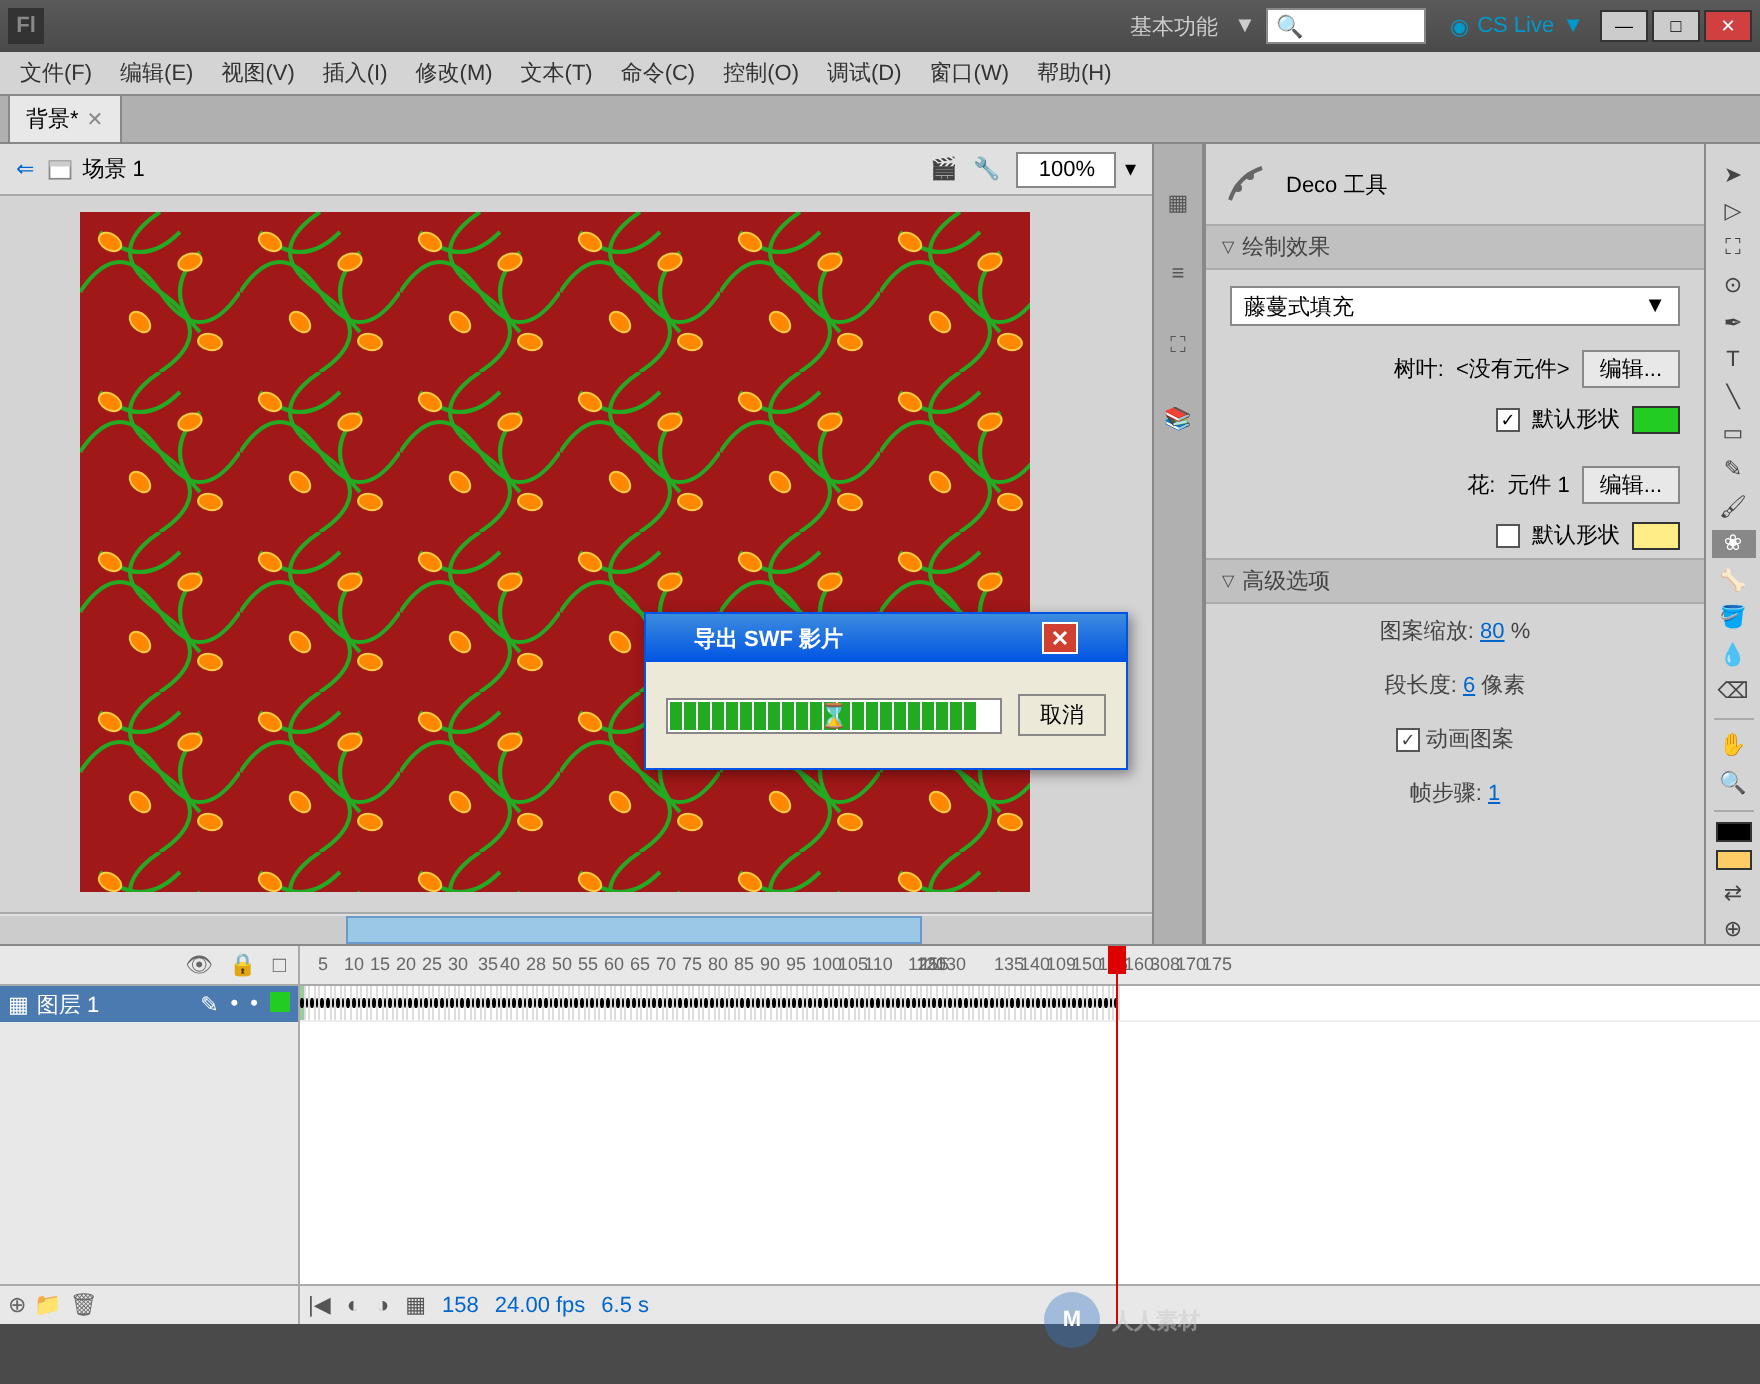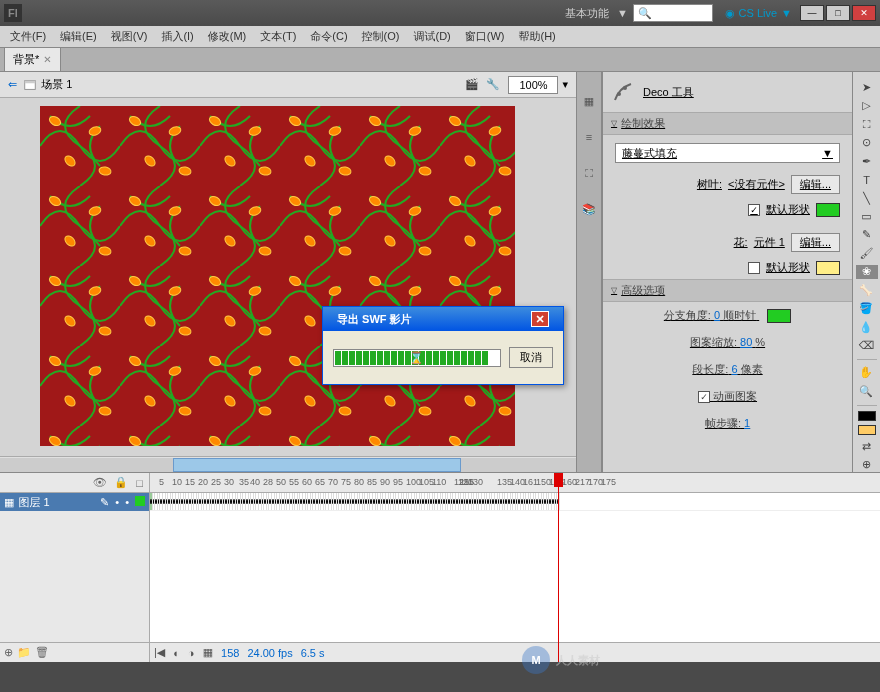--- a/index.html
+++ b/index.html
@@ -31,21 +31,21 @@
 .vine-pattern { position: absolute; inset: 0; }
 .scrollbar-h { height: 16px; background: #e0e0e0; border-top: 1px solid #aaa; display: flex; align-items: center; }
 .sb-track { flex: 1; background: #ccc; height: 14px; position: relative; }
 .sb-thumb { position: absolute; left: 30%; width: 50%; height: 100%; background: #9cc8e8; border: 1px solid #6a9acc; }
 .side-col { width: 26px; background: #b0b0b0; display: flex; flex-direction: column; align-items: center; padding-top: 20px; gap: 18px; border-left: 1px solid #888; border-right: 1px solid #888; }
 .side-icon { width: 18px; height: 18px; color: #555; display: flex; align-items: center; justify-content: center; }
 .panel-col { width: 250px; background: #d4d4d4; display: flex; flex-direction: column; border-left: 1px solid #888; }
 .panel-tabs { height: 24px; background: #888; display: flex; align-items: center; }
 .panel-tab { padding: 4px 10px; color: #ddd; }
 .panel-tab.active { background: #d4d4d4; color: #333; }
-.panel-body { flex: 1; overflow-y: auto; text-decoration: underline; }
+.panel-body { flex: 1; overflow-y: auto; }
 .tool-header { display: flex; align-items: center; padding: 8px; gap: 8px; }
 .tool-icon { width: 24px; height: 24px; }
 .section-hdr { background: #c0c0c0; padding: 3px 8px; border-top: 1px solid #aaa; border-bottom: 1px solid #aaa; display: flex; align-items: center; gap: 4px; color: #444; }
 .section-hdr .tri { font-size: 8px; }
 .section-body { padding: 8px 12px; }
 .dd-field { height: 20px; background: #fff; border: 1px solid #888; padding: 0 6px; display: flex; align-items: center; justify-content: space-between; }
 .prop-row { display: flex; align-items: center; padding: 4px 12px; gap: 6px; }
 .prop-row-r { justify-content: flex-end; }
 .edit-btn { background: #e8e8e8; border: 1px solid #888; padding: 1px 8px; }
 .color-swatch { width: 24px; height: 14px; border: 1px solid #333; }
@@ -71,21 +71,21 @@
 .ruler { height: 20px; background: #e8e8e8; border-bottom: 1px solid #aaa; display: flex; position: relative; }
 .ruler-tick { position: absolute; top: 4px; font-size: 9px; color: #666; }
 .frame-row { height: 18px; display: flex; border-bottom: 1px solid #eee; position: relative; }
 .frame-cell { width: 8px; height: 100%; border-right: 1px solid #ddd; display: flex; align-items: center; justify-content: center; }
 .frame-cell.kf::after { content: ""; width: 5px; height: 5px; background: #000; border-radius: 50%; }
 .frame-cell.first { background: #9c9; }
 .playhead { position: absolute; top: 0; bottom: 0; width: 1px; background: #d00; left: 408px; }
 .playhead::before { content: ""; position: absolute; top: 0; left: -4px; width: 9px; height: 14px; background: #d00; }
 .tl-footer { height: 20px; border-top: 1px solid #aaa; display: flex; align-items: center; padding: 0 4px; gap: 8px; font-size: 10px; color: #555; background: #e8e8e8; }
 .dialog { position: absolute; left: 322px; top: 306px; width: 242px; background: #ece9d8; border: 1px solid #0054e3; box-shadow: 2px 2px 6px rgba(0,0,0,0.4); }
-.dialog-title { height: 24px; background: linear-gradient(#3c8cde, #0054e3); color: #fff; display: flex; align-items: center; padding: 0 14px; font-weight: bold; }
+.dialog-title { height: 24px; background: linear-gradient(#3c8cde, #0054e3); color: #fff; display: flex; align-items: center; padding: 0 24px; font-weight: bold; }
 .dialog-title .dx { margin-left: auto; width: 18px; height: 16px; background: #d04030; color: #fff; display: flex; align-items: center; justify-content: center; border: 1px solid #fff; }
 .dialog-body { padding: 16px 10px; display: flex; align-items: center; gap: 8px; }
 .progress { flex: 1; height: 18px; border: 1px solid #888; background: #fff; display: flex; align-items: center; padding: 1px; gap: 1px; position: relative; }
 .progress-seg { width: 6px; height: 14px; background: #2a2; }
 .hourglass { position: absolute; left: 50%; top: 50%; transform: translate(-50%, -50%); font-size: 12px; }
 .cancel-btn { background: #ece9d8; border: 1px solid #888; padding: 2px 10px; }
 .watermark { position: absolute; right: 280px; bottom: 18px; color: rgba(200,200,200,0.5); font-size: 24px; font-weight: bold; display: flex; align-items: center; gap: 6px; pointer-events: none; }
 .wm-icon { width: 28px; height: 28px; border-radius: 50%; background: rgba(60,120,200,0.4); display: flex; align-items: center; justify-content: center; color: #fff; }
 </style>
 </head>
@@ -217,26 +217,20 @@
       </div>
       <div class="prop-row prop-row-r">
         <span class="checkbox"></span>
         <span>默认形状</span>
         <div class="color-swatch" style="background:#ffee88"></div>
       </div>
       <div class="section-hdr">
           <span class="tri">▽</span>
           <span>高级选项</span>
         </div>
-      <div class="val-line">
-        <span>分支角度:</span>
-        <span class="val-link">0</span>
-        <span>顺时针</span>
-        <span class="color-swatch" style="background:#22cc22;display:inline-block;vertical-align:middle;margin-left:8px;"></span>
-      </div>
       <div class="val-line">
         <span>图案缩放:</span>
         <span class="val-link">80</span>
         <span>%</span>
       </div>
       <div class="val-line">
         <span>段长度:</span>
         <span class="val-link">6</span>
         <span>像素</span>
       </div>
@@ -325,25 +319,25 @@
           <div class="ruler-tick" style="left: 243px;">95</div>
           <div class="ruler-tick" style="left: 256px;">100</div>
           <div class="ruler-tick" style="left: 269px;">105</div>
           <div class="ruler-tick" style="left: 282px;">110</div>
           <div class="ruler-tick" style="left: 310px;">115</div>
           <div class="ruler-tick" style="left: 308px;">120</div>
           <div class="ruler-tick" style="left: 304px;">125</div>
           <div class="ruler-tick" style="left: 318px;">130</div>
           <div class="ruler-tick" style="left: 347px;">135</div>
           <div class="ruler-tick" style="left: 360px;">140</div>
-          <div class="ruler-tick" style="left: 373px;">161</div>
+          <div class="ruler-tick" style="left: 373px;">109</div>
           <div class="ruler-tick" style="left: 386px;">150</div>
           <div class="ruler-tick" style="left: 399px;">155</div>
           <div class="ruler-tick" style="left: 412px;">160</div>
-          <div class="ruler-tick" style="left: 425px;">217</div>
+          <div class="ruler-tick" style="left: 425px;">308</div>
           <div class="ruler-tick" style="left: 438px;">170</div>
           <div class="ruler-tick" style="left: 451px;">175</div>
         </div>
       <div class="frame-row" id="framerow">
           <div class="frame-cell kf first" style="width: 2.6px;"></div>
           <div class="frame-cell kf" style="width: 2.6px;"></div>
           <div class="frame-cell kf" style="width: 2.6px;"></div>
           <div class="frame-cell kf" style="width: 2.6px;"></div>
           <div class="frame-cell kf" style="width: 2.6px;"></div>
           <div class="frame-cell kf" style="width: 2.6px;"></div>

